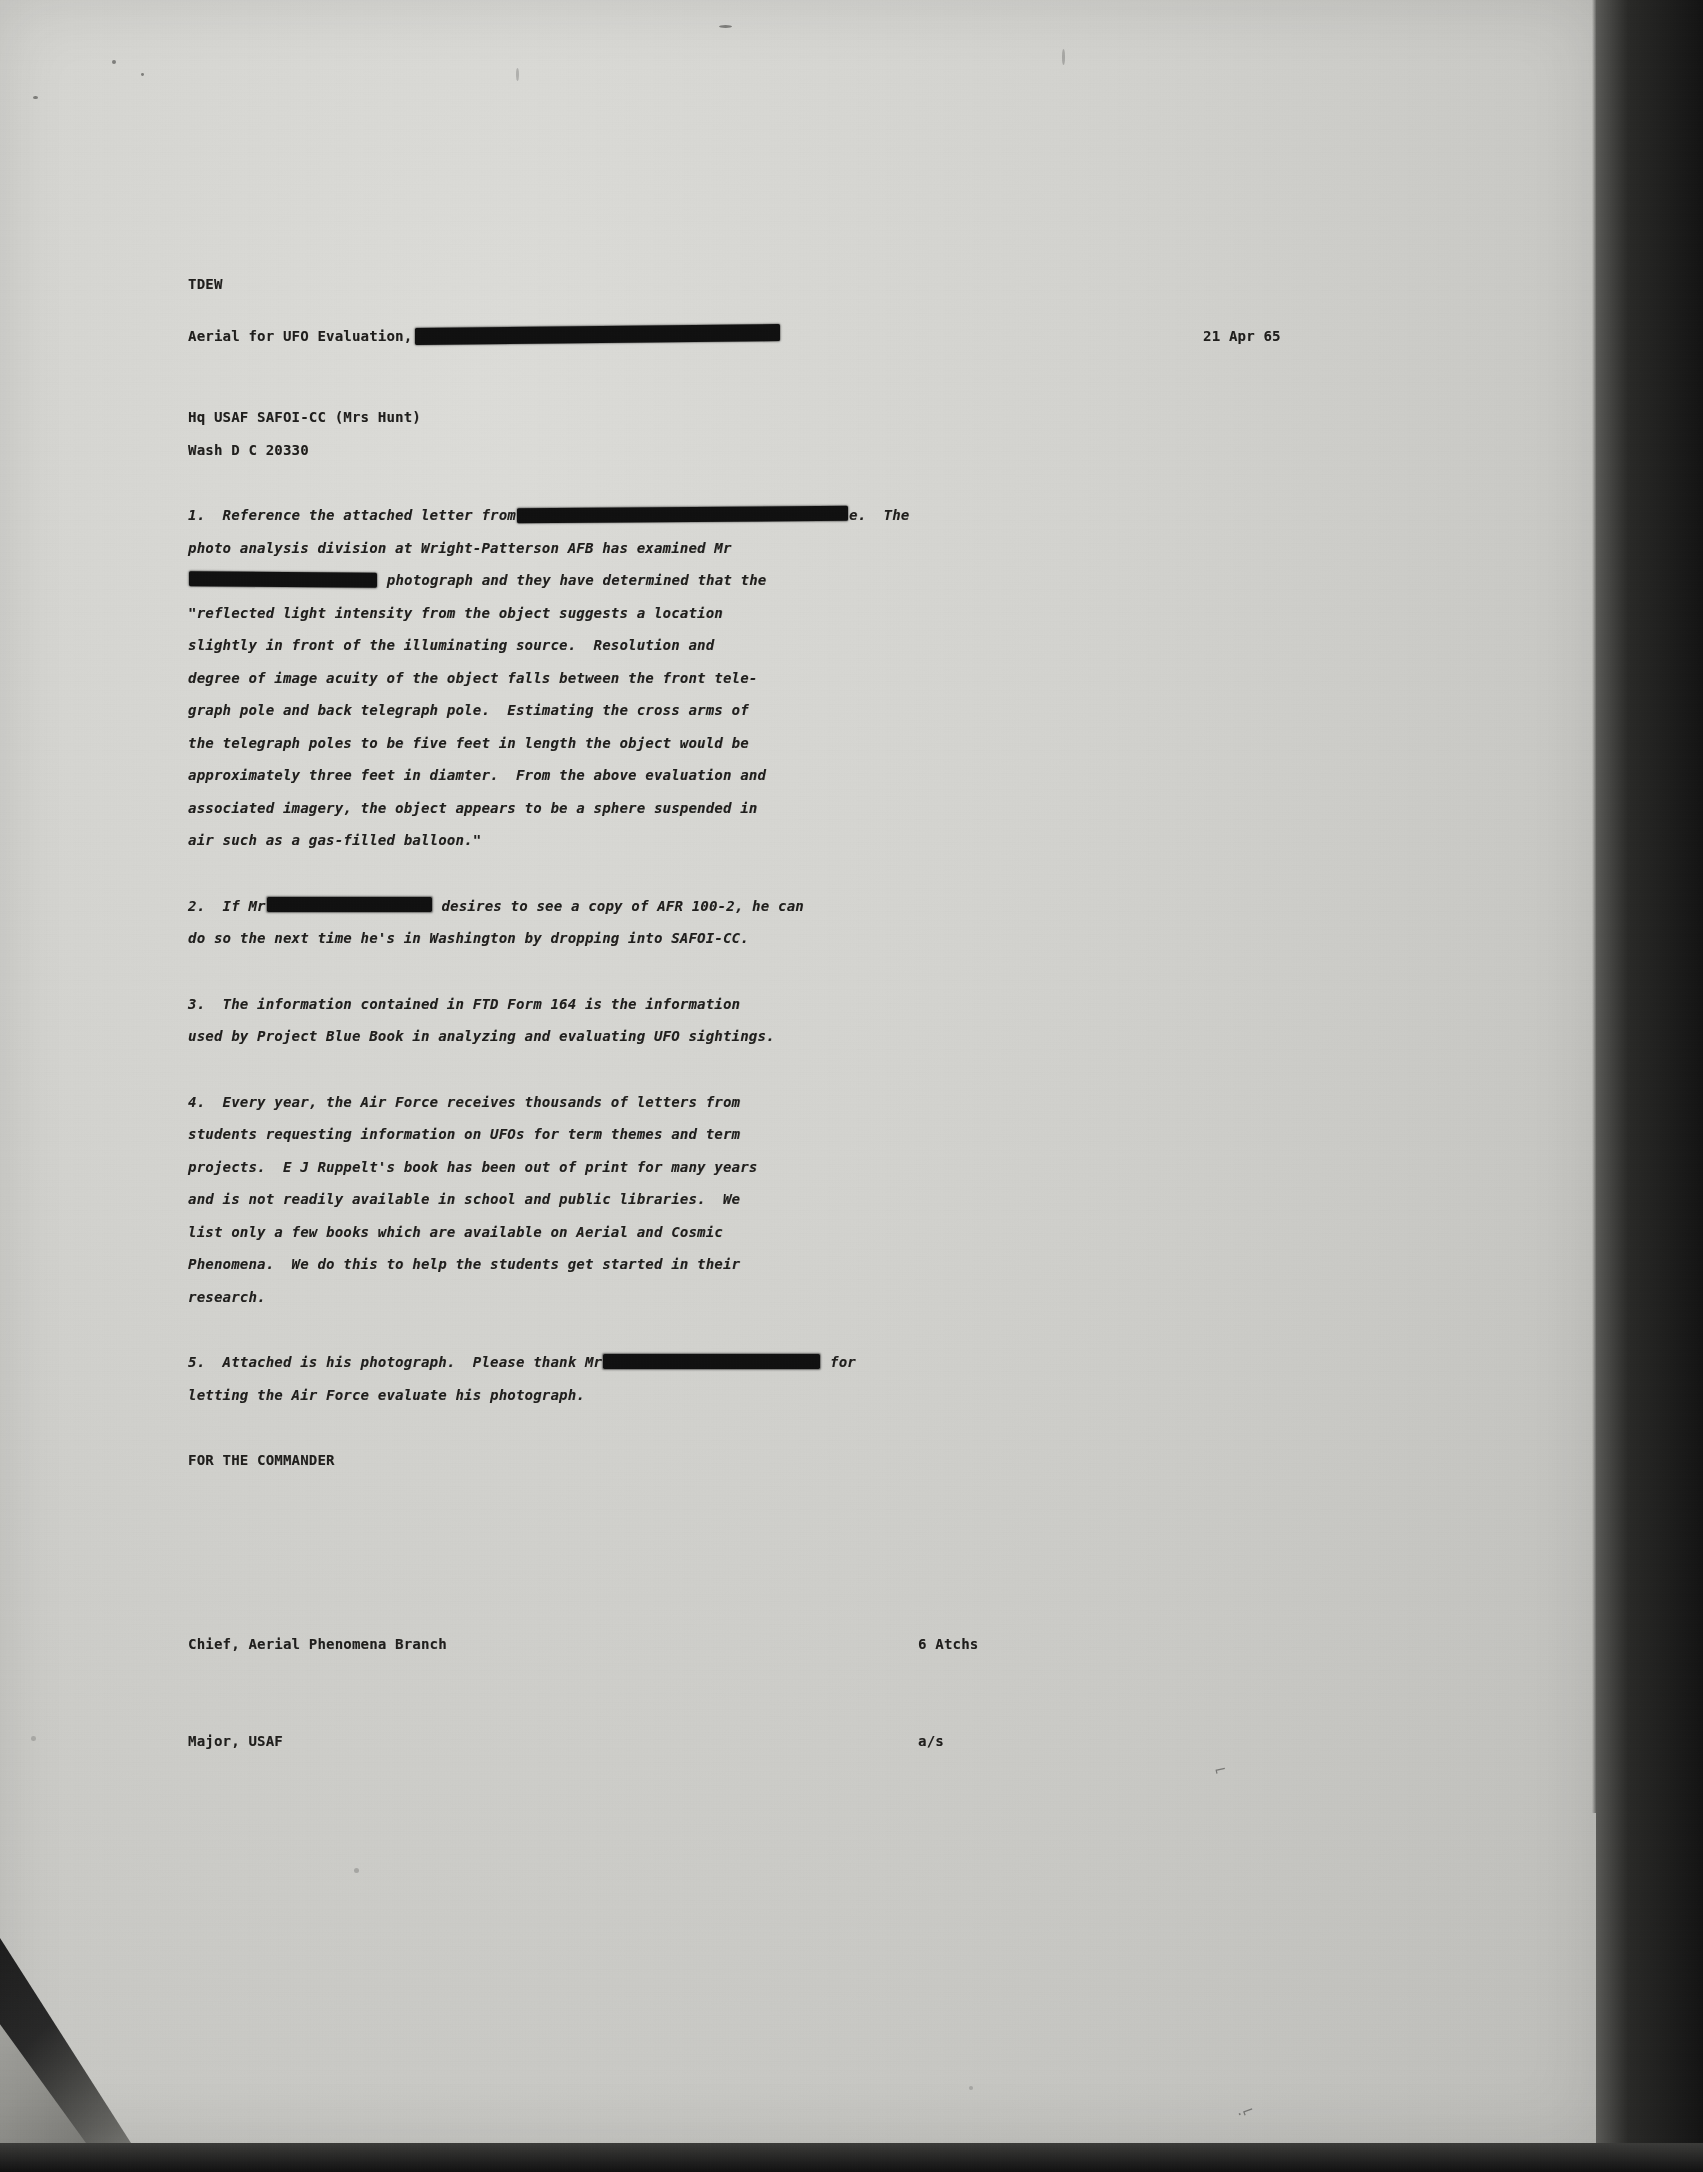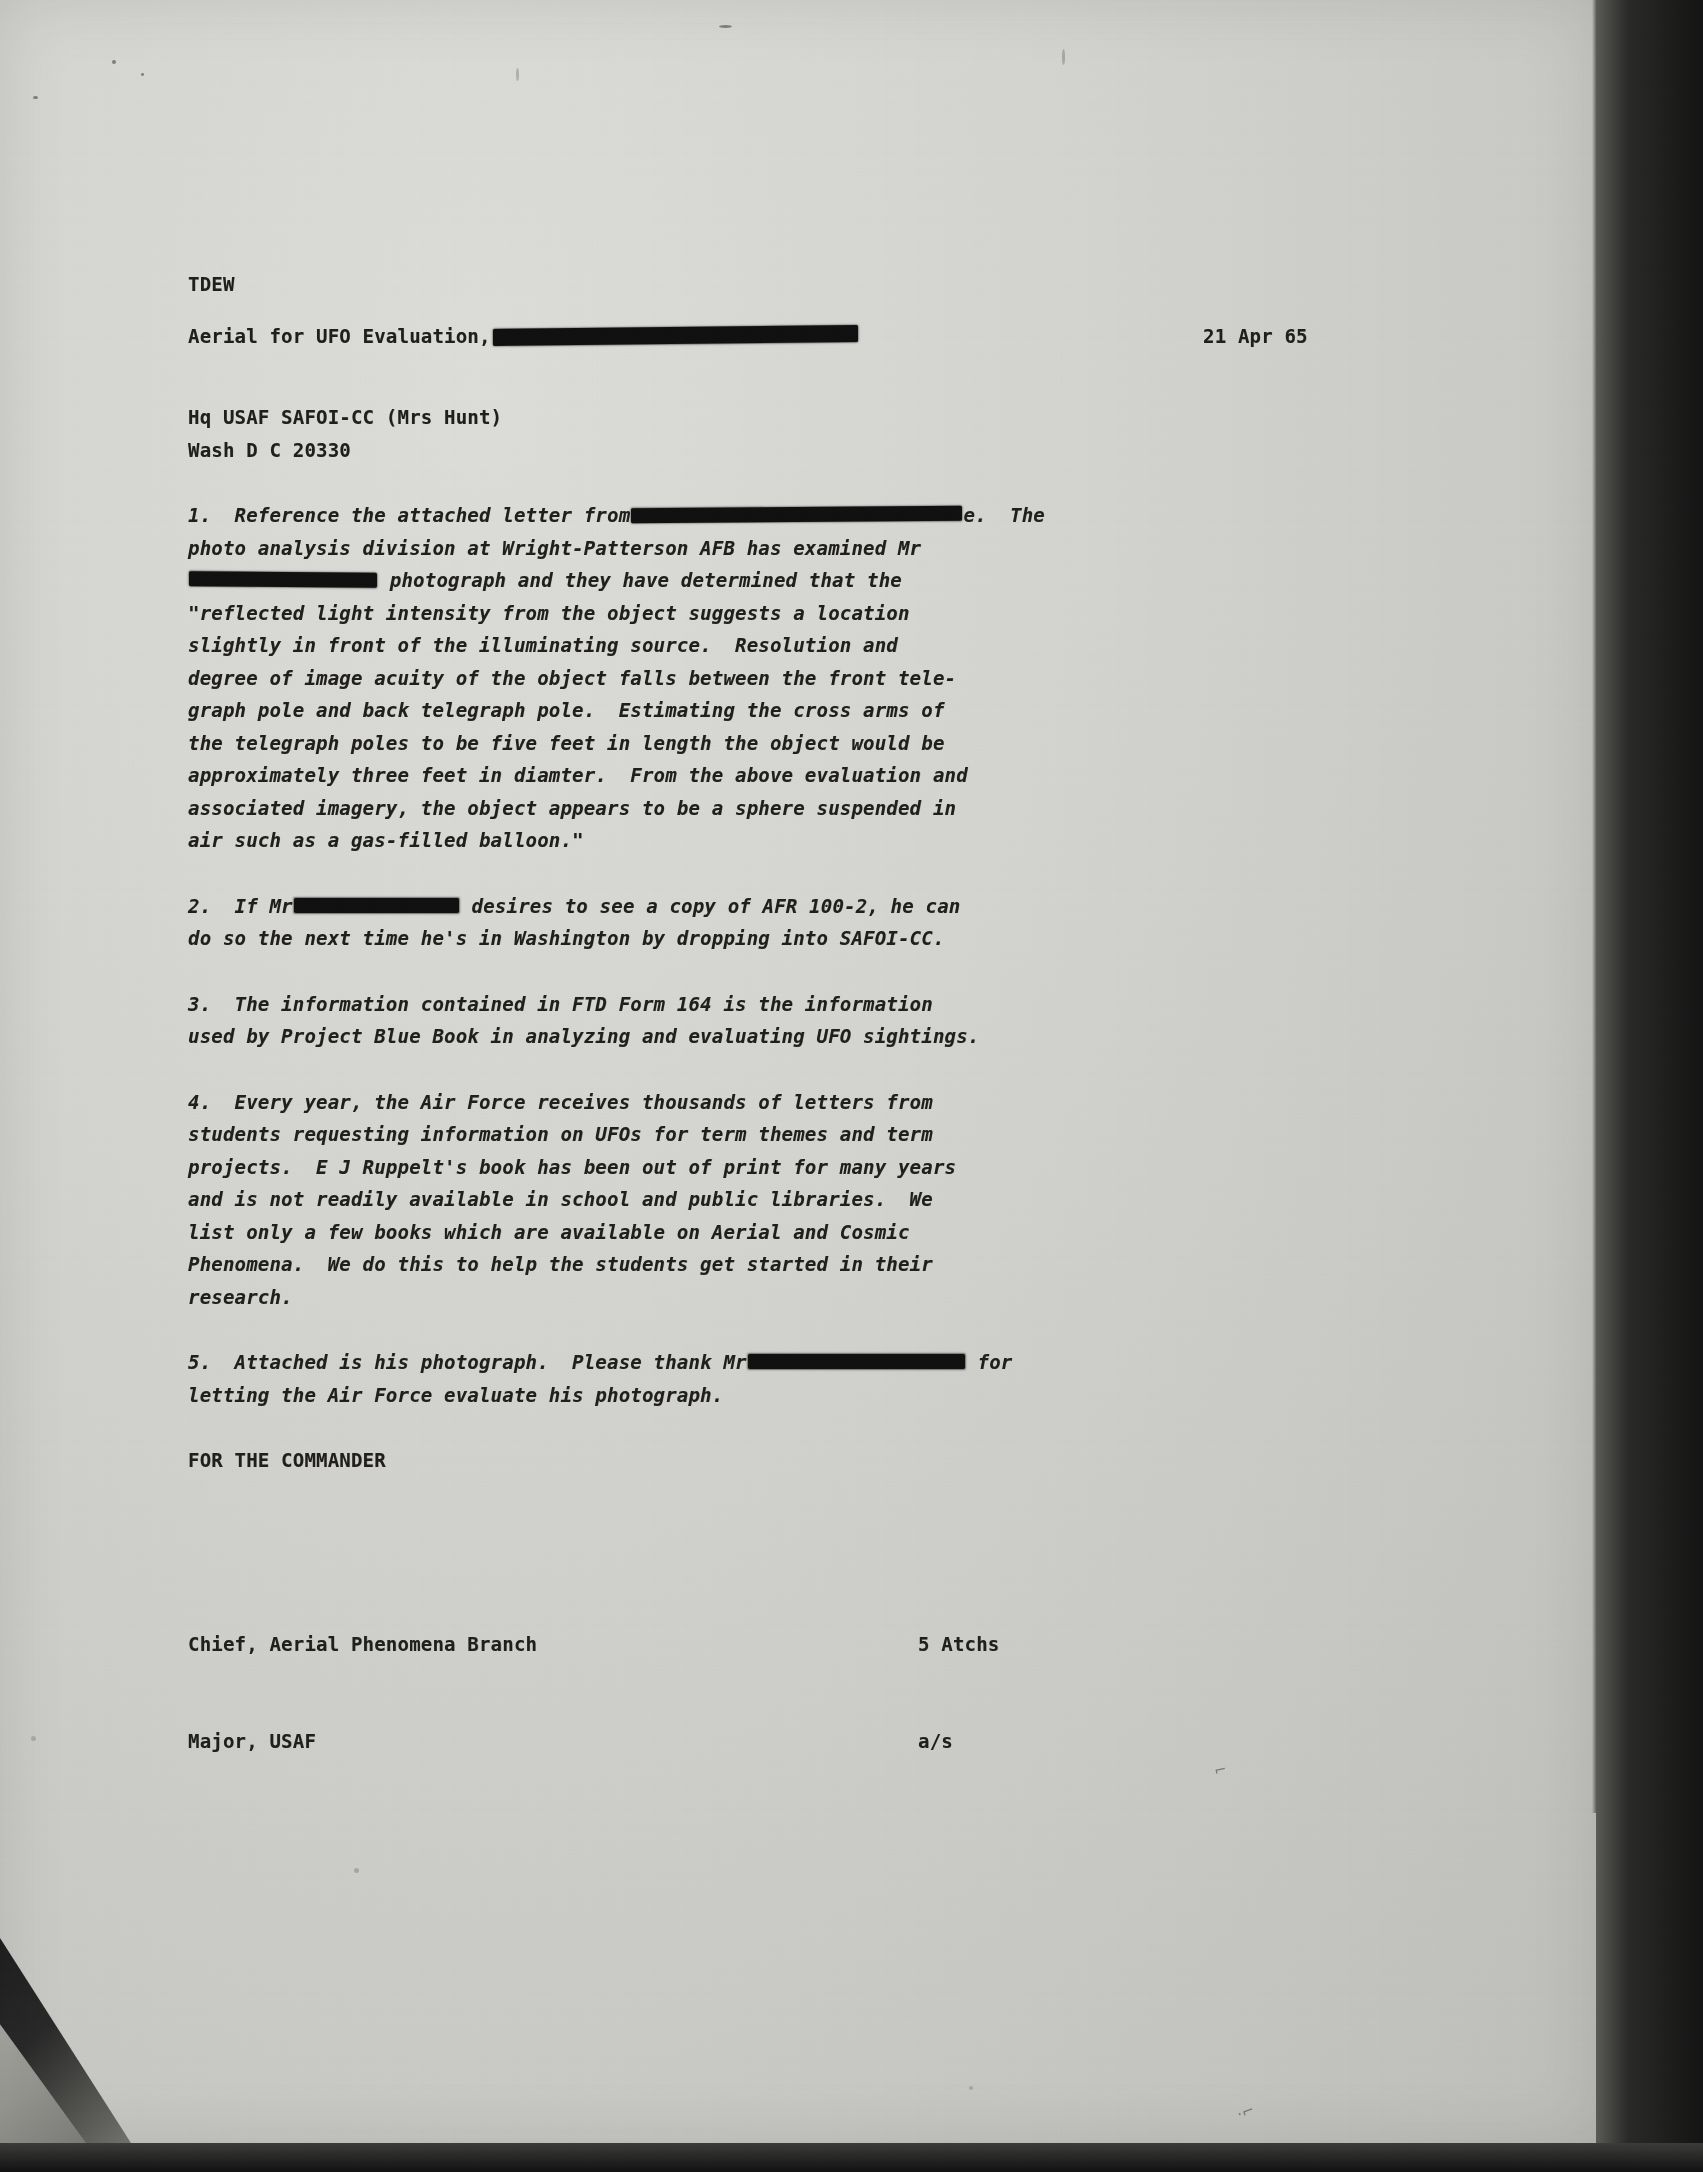--- a/index.html
+++ b/index.html
@@ -87,21 +87,21 @@
   }
 
   
   #doc {
     position: absolute;
     left: 188px;
     top: 268px;
     width: 1226px;
     color: #201f1d;
     font-family: "DejaVu Sans Mono", monospace;
-    font-size: 19px;
+    font-size: 14px;
     line-height: 32.5px;
     letter-spacing: 0.2px;
     font-weight: 700;
     text-shadow: 0.3px 0.3px 0 rgba(30,30,28,0.35);
   }
   .blk { margin: 0; }
   .gap-s { height: 19.4px; }
   .gap-m { height: 33px; }
   .gap-l { height: 49px; }
   .gap-xl { height: 86px; }
@@ -237,21 +237,21 @@
     <div class="gap-m"></div>
 
     <div class="blk">FOR THE COMMANDER</div>
 
     <div class="gap-xl"></div>
 
     <div id="sigblock">
       <div>Chief, Aerial Phenomena Branch</div>
       <div>Major, USAF</div>
       <div id="atchs">
-        <div>5 Atchs</div>
+        <div>6 Atchs</div>
         <div>a/s</div>
       </div>
     </div>
 
   </div>
 
   <div id="grain"></div>
 </div>
 
 

